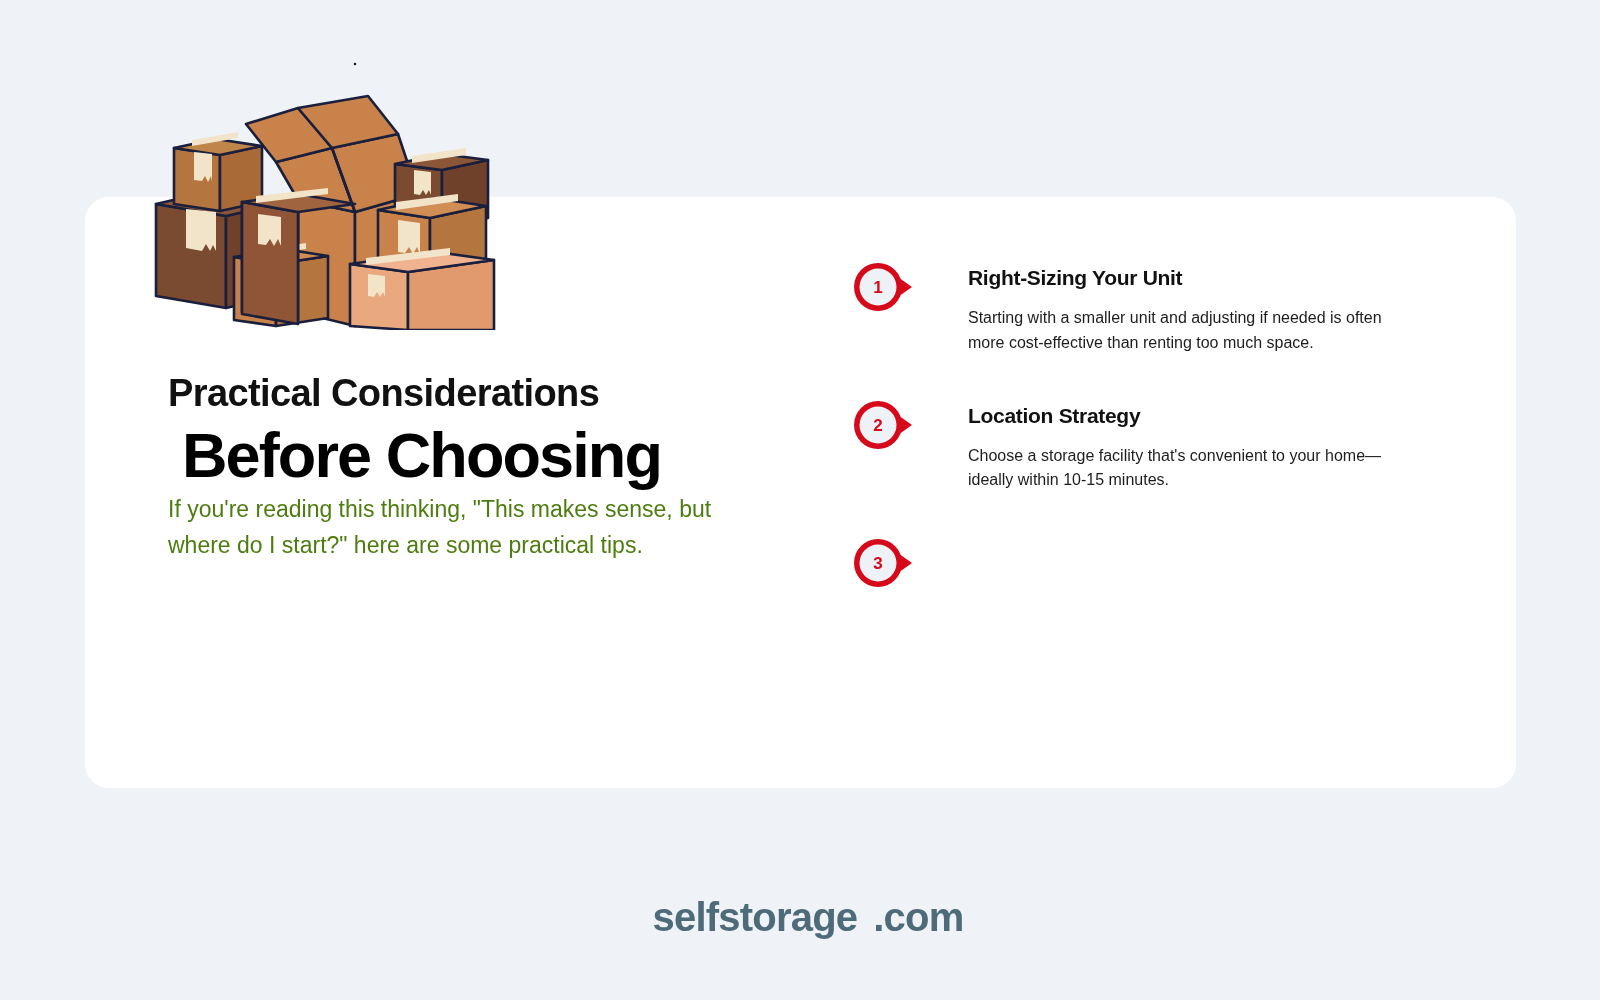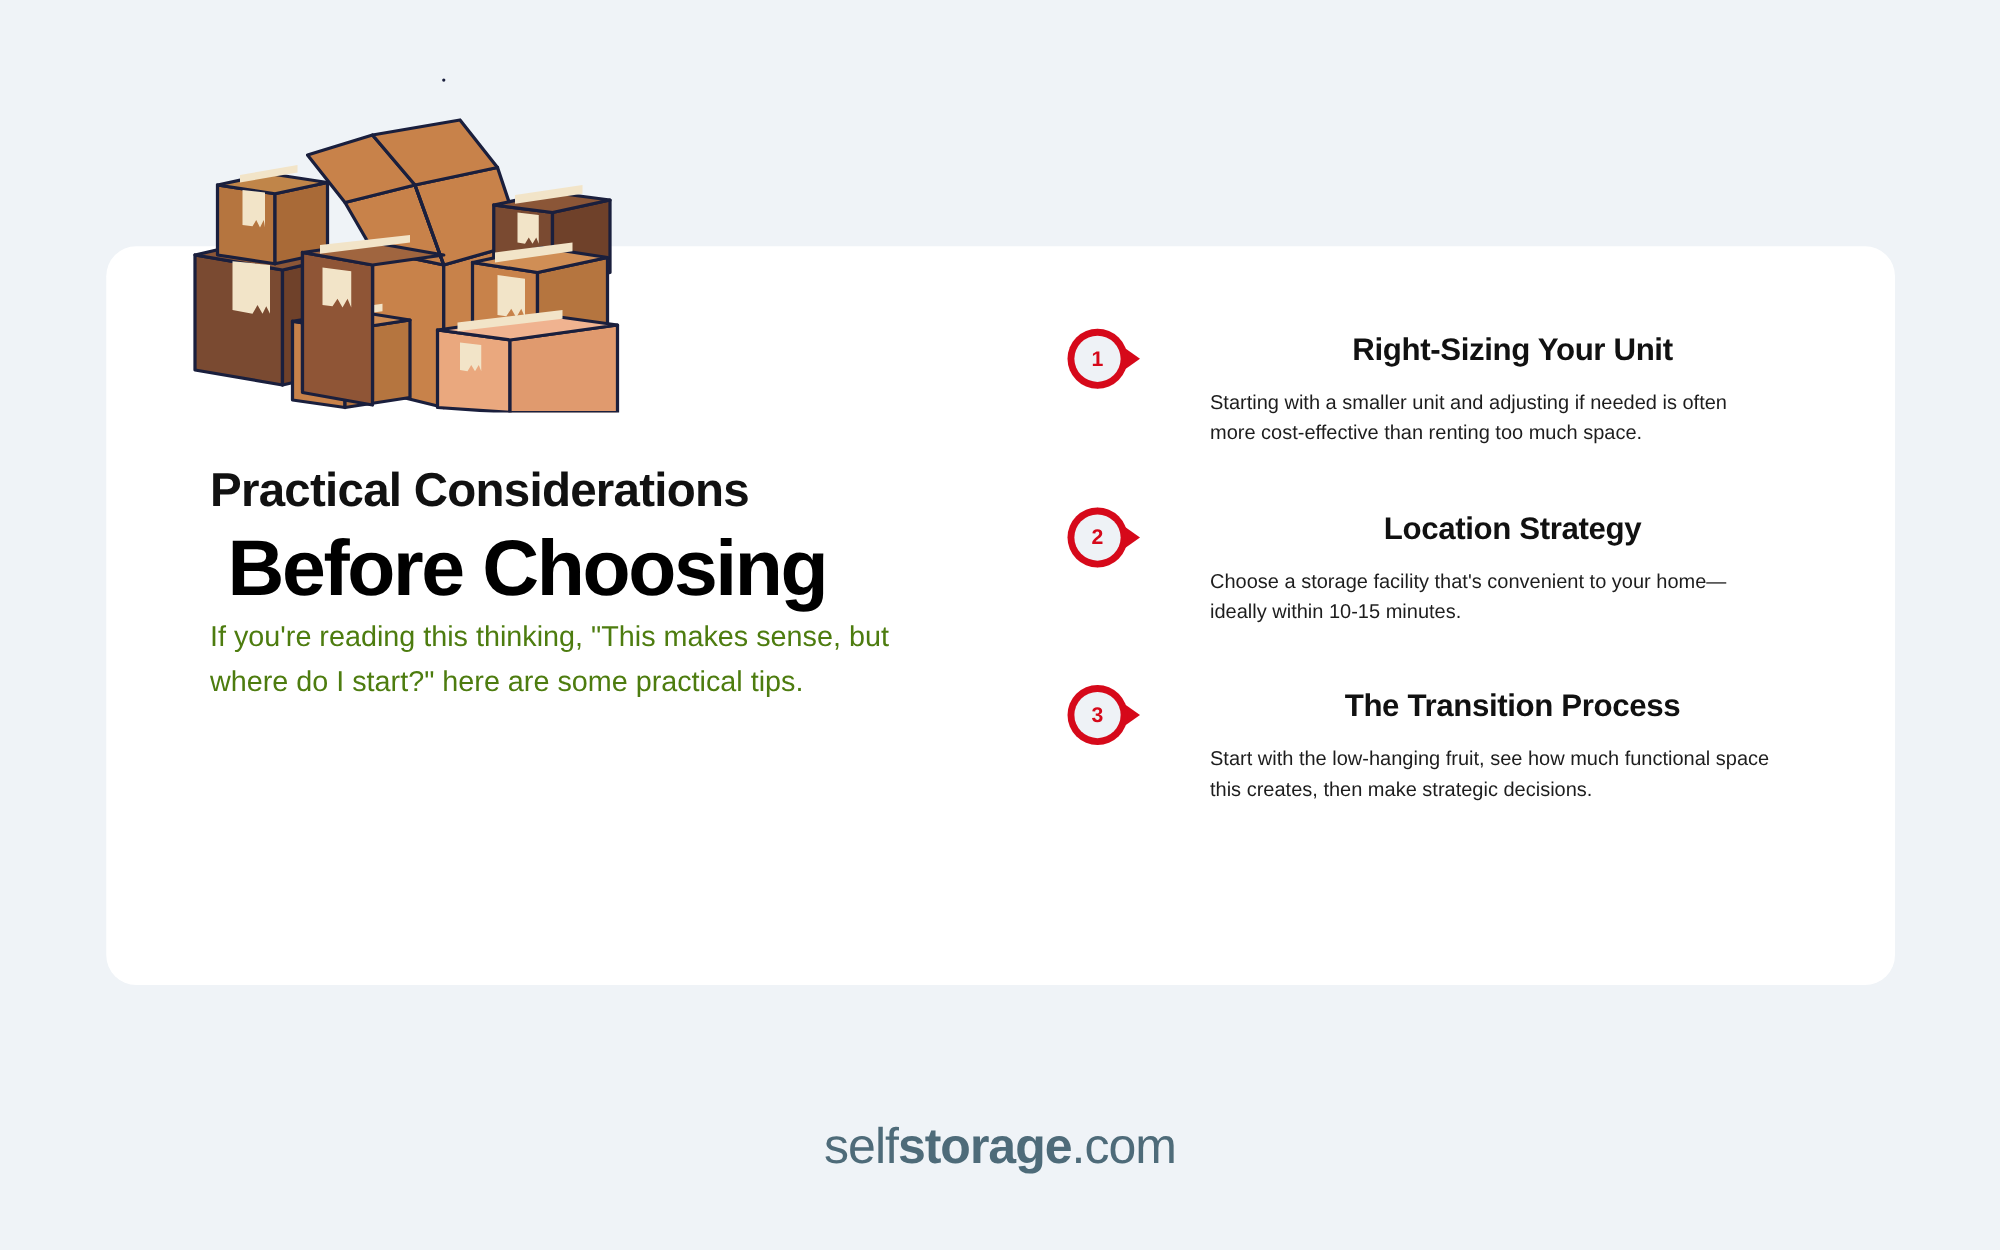--- a/index.html
+++ b/index.html
@@ -104,27 +104,26 @@
   }
   .badge svg { display: block; width: 100%; height: 100%; }
 
   .tip-body {
     flex: 1 1 auto;
     padding-left: 44px;
     padding-top: 10px;
   }
 
   .tip-title {
-    font-size: 25px;
+    font-size: 21px;
     font-weight: 700;
     letter-spacing: -0.3px;
     color: #111111;
     line-height: 1.2;
     margin-bottom: 16px;
-    text-align: center;
   }
 
   .tip-text {
     font-size: 16px;
     line-height: 1.52;
     color: #1d1d1d;
     max-width: 452px;
   }
 
   
@@ -132,21 +131,21 @@
     position: absolute;
     left: 0;
     top: 895px;
     width: 1600px;
     text-align: center;
     font-size: 40px;
     letter-spacing: -0.8px;
     color: #4e6b79;
     z-index: 6;
   }
-  .logo .lw-light { font-weight: 400; }
+  .logo .lw-light { font-weight: 700; margin-left: 16px; }
   .logo .lw-bold  { font-weight: 700; }
 </style>
 </head>
 <body>
 
 <div class="infographic">
 
   <div class="card"></div>
 
   <div class="illustration">
@@ -271,24 +270,20 @@
 
     <div class="tip">
       <div class="badge">
         <svg viewBox="0 0 72 52" xmlns="http://www.w3.org/2000/svg">
           <path d="M26 2 L60 26 L26 50 Z" fill="#d6091a"></path>
           <circle cx="26" cy="26" r="24" fill="#d6091a"></circle>
           <circle cx="26" cy="26" r="18.5" fill="#eef2f6"></circle>
           <text x="26" y="26" fill="#d6091a" font-family="Liberation Sans, sans-serif" font-size="17" font-weight="700" text-anchor="middle" dominant-baseline="central">3</text>
         </svg>
       </div>
-      <div class="tip-body">
-        <div class="tip-title">The Transition Process</div>
-        <div class="tip-text">Start with the low-hanging fruit, see how much functional space this creates, then make strategic decisions.</div>
-      </div>
     </div>
 
   </div>
 
   <div class="logo">
     <span class="lw-light">self</span><span class="lw-bold">storage</span><span class="lw-light">.com</span>
   </div>
 
 </div>
 

